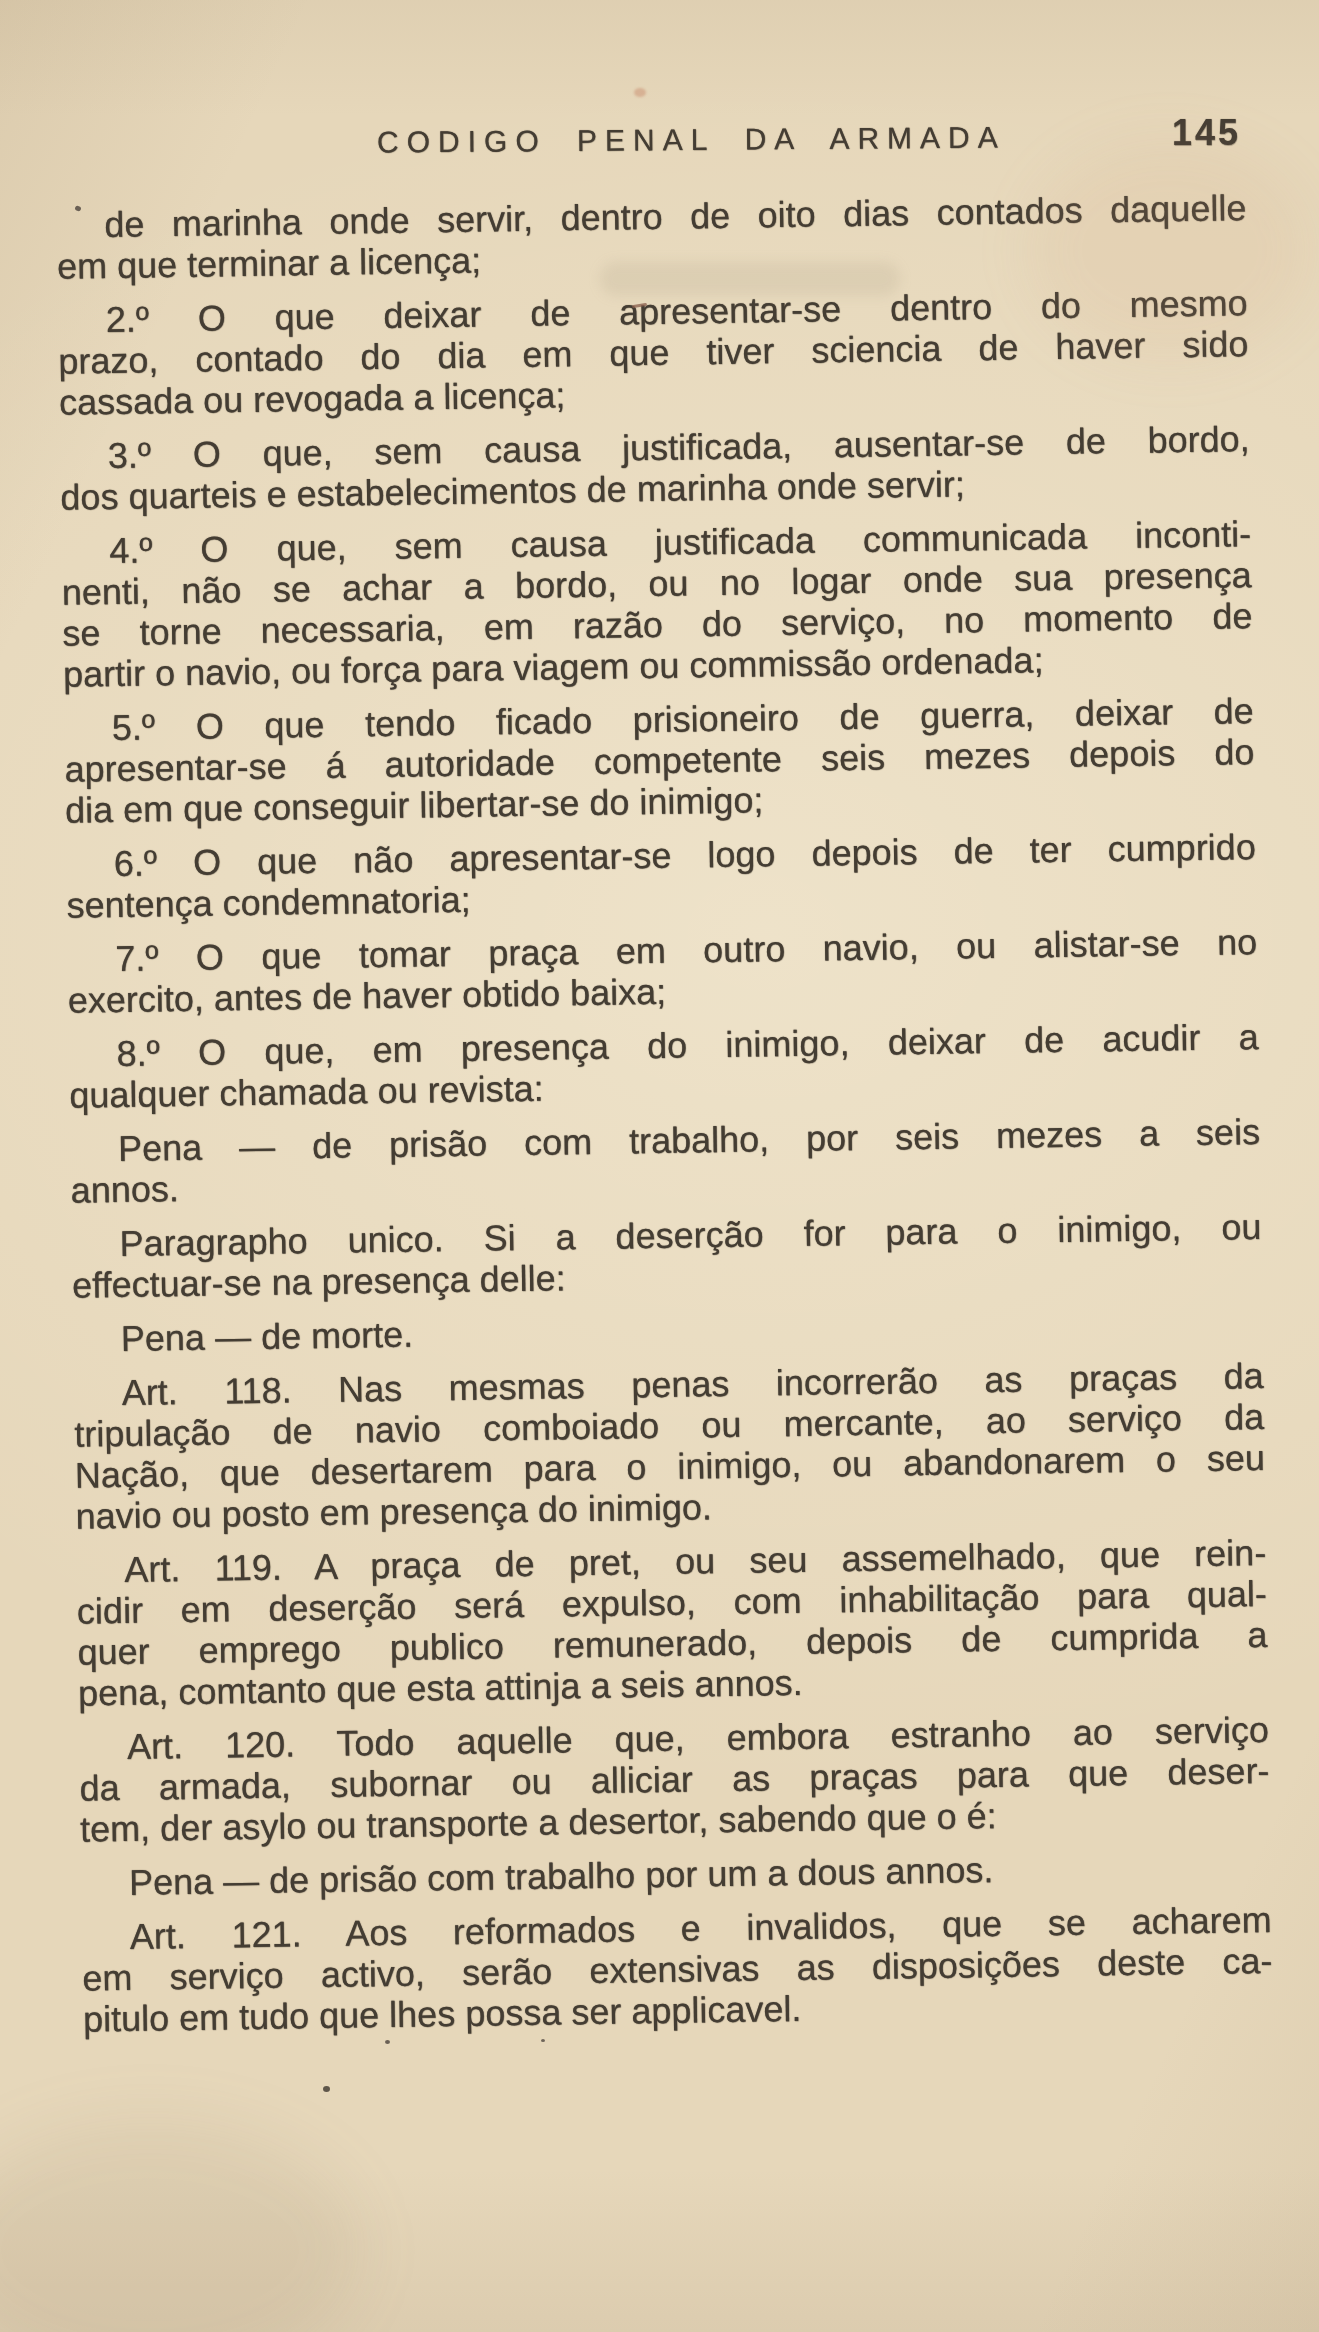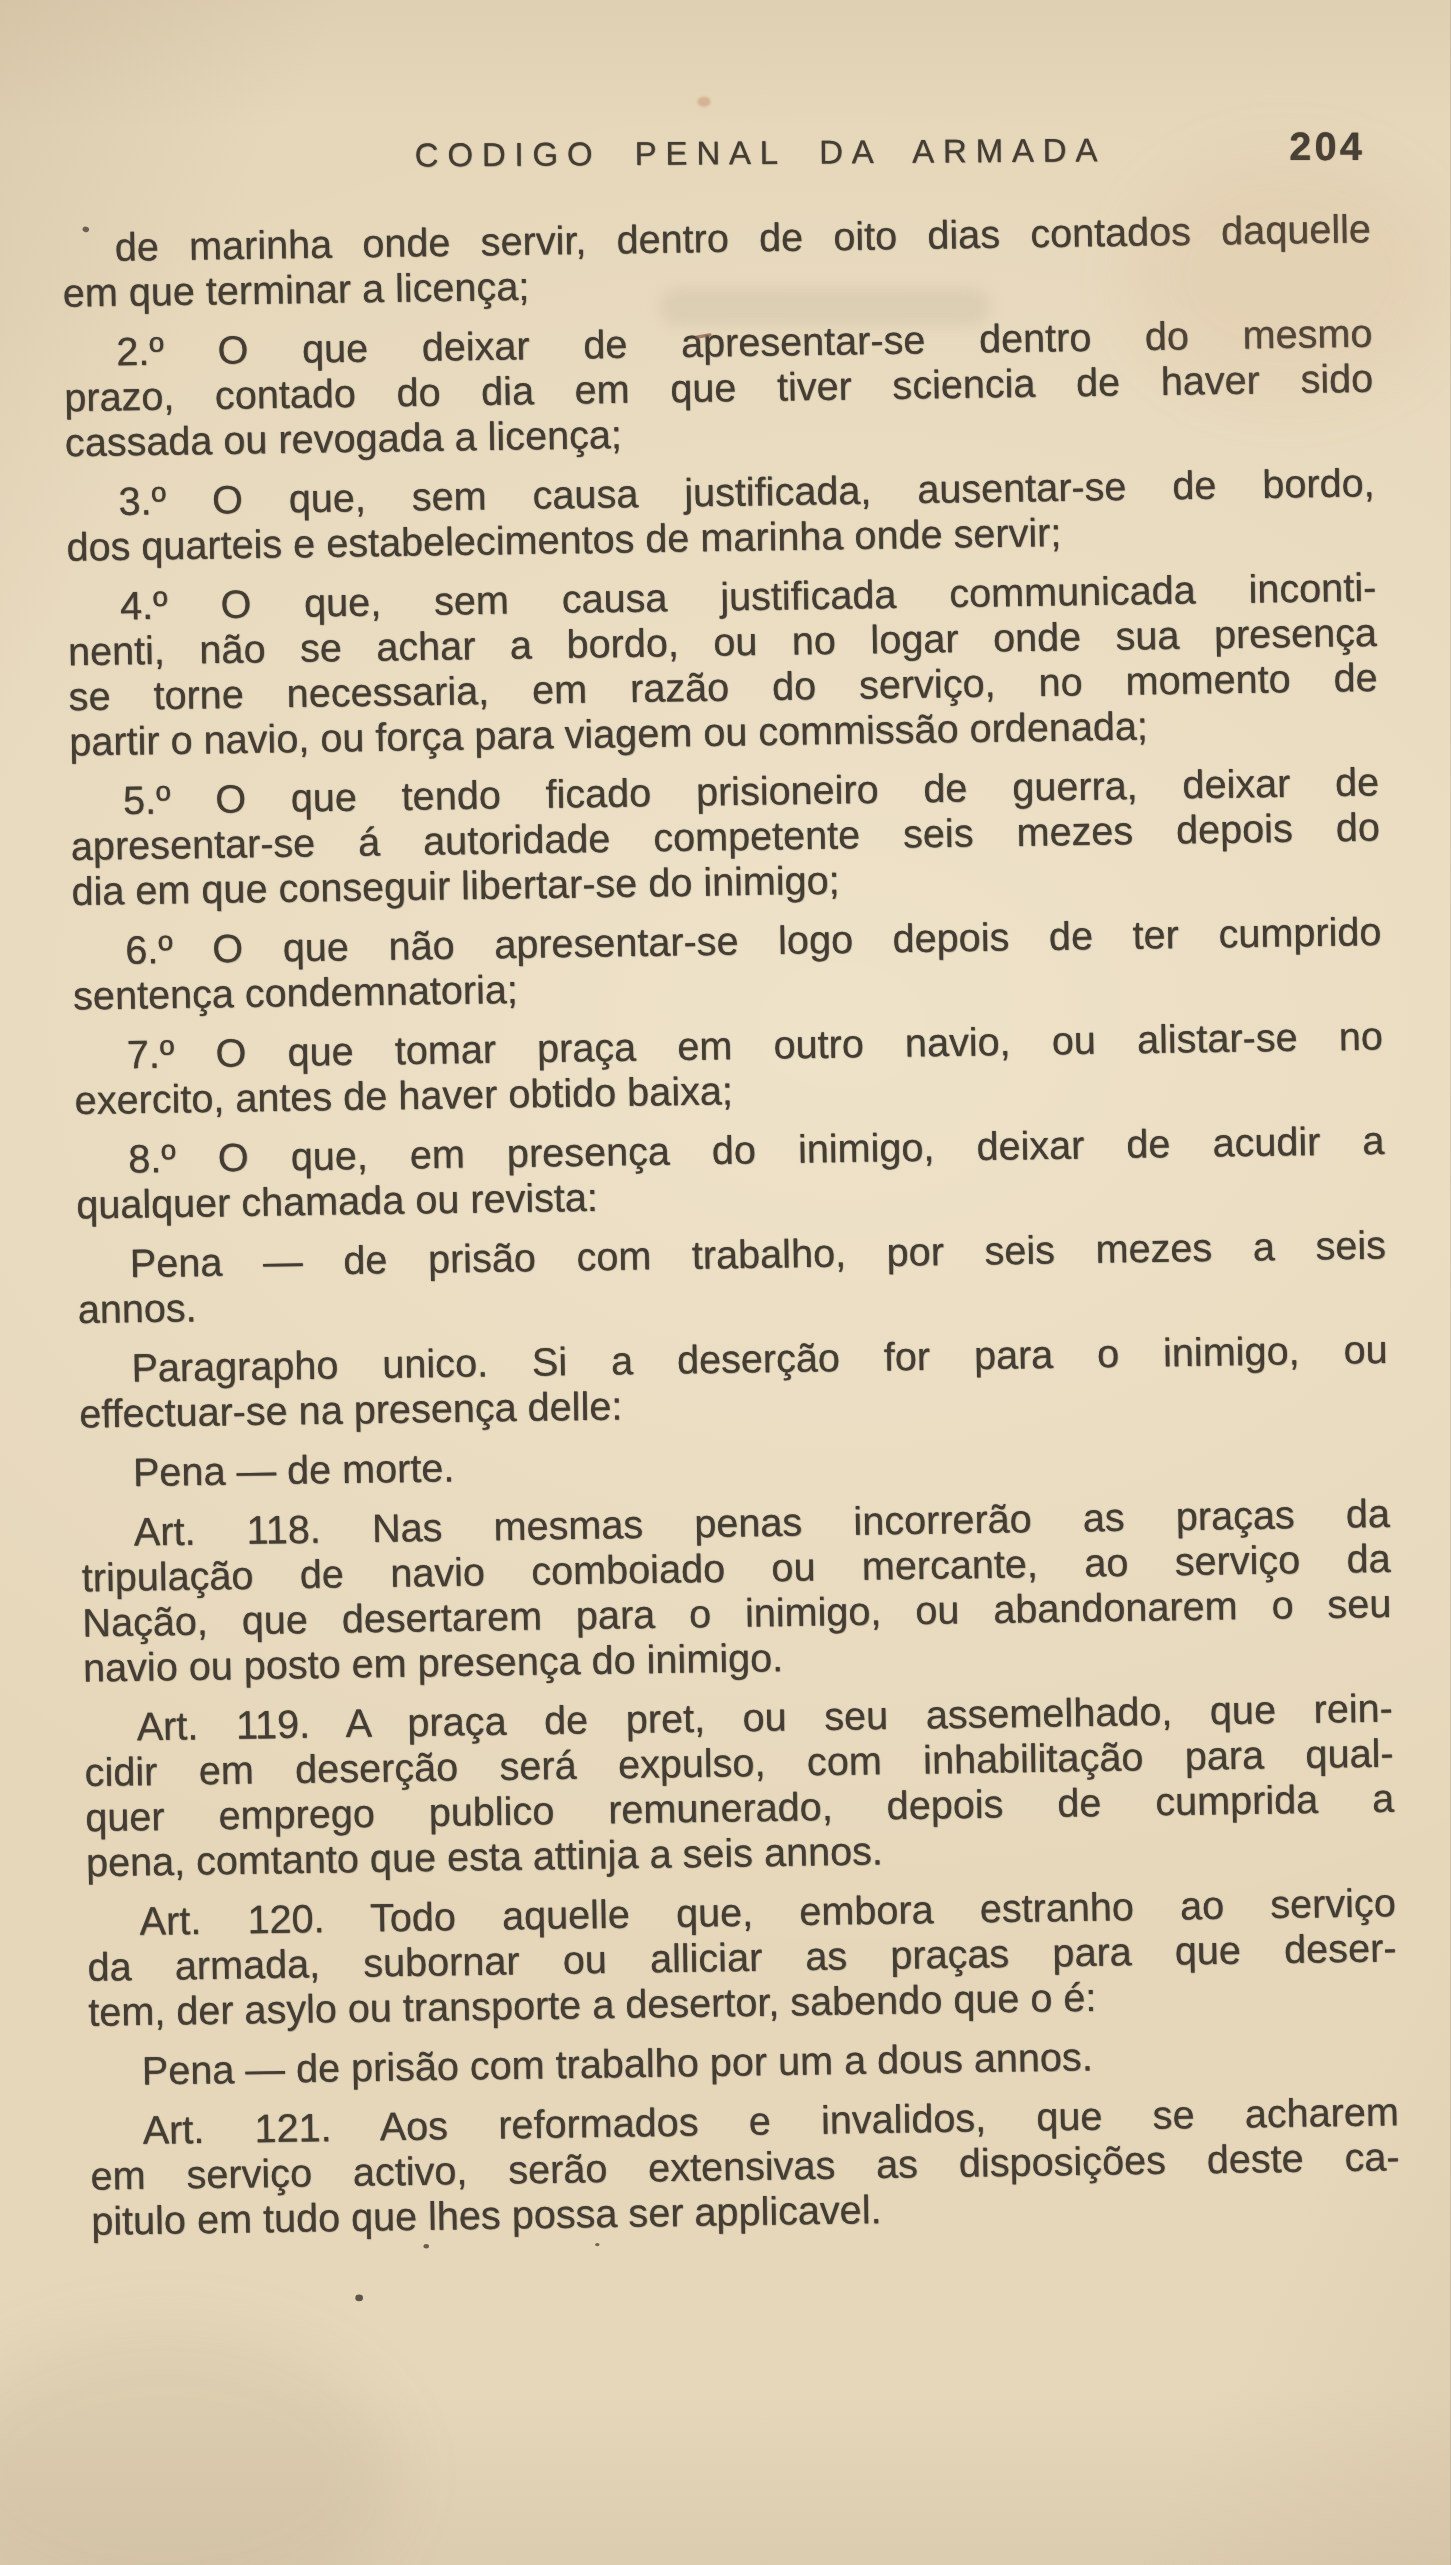--- a/index.html
+++ b/index.html
@@ -72,21 +72,21 @@
   .smudge-1 { left: 600px; top: 262px;  width: 300px; height: 34px; background: rgba(160,148,126,0.16); border-radius: 20px; filter: blur(6px); }
   .stain-tr { left: 1030px; top: 140px; width: 280px; height: 220px; background: rgba(205,160,115,0.10); border-radius: 50%; filter: blur(26px); }
   .stain-bl { left: -60px; top: 2120px; width: 420px; height: 260px; background: rgba(140,118,86,0.10); border-radius: 50%; filter: blur(30px); }
 </style>
 </head>
 <body>
 
 <div class="page">
 
   <div class="running-title ink">CODIGO PENAL DA ARMADA</div>
-  <div class="page-number ink">204</div>
+  <div class="page-number ink">145</div>
 
   <div class="body-block ink">
 
     <p class="para">
       <span class="line ind">de marinha onde servir, dentro de oito dias contados daquelle</span>
       <span class="line last">em que terminar a licença;</span>
     </p>
 
     <p class="para">
       <span class="line ind">2.º O que deixar de apresentar-se dentro do mesmo</span>

